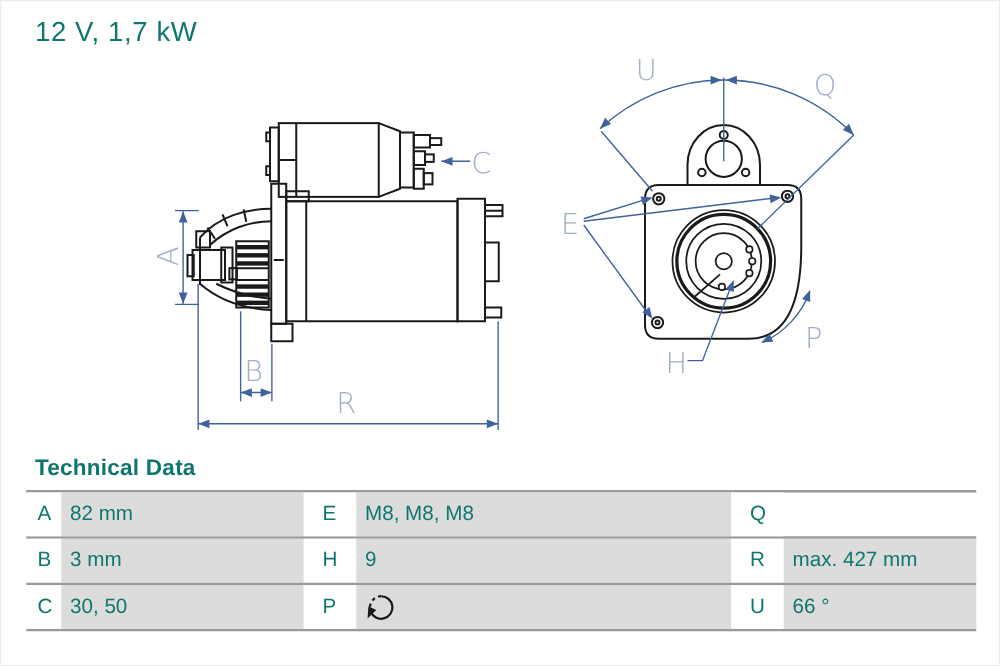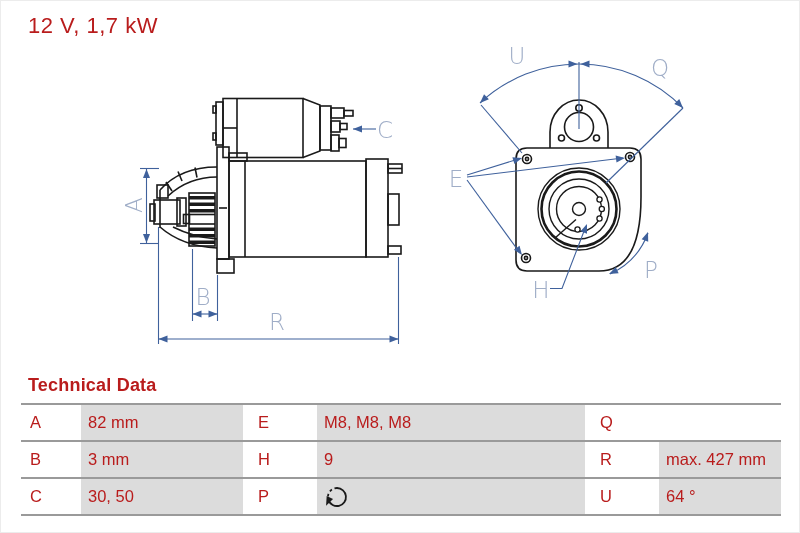--- a/index.html
+++ b/index.html
@@ -1,29 +1,29 @@
 <!DOCTYPE html>
 <html><head>
 <meta charset="utf-8">
 <style>
   html,body{margin:0;padding:0;background:#fff;}
   .page{position:relative;width:800px;height:533px;background:#fff;border:1px solid #ececec;
-        box-sizing:border-box;overflow:hidden;font-family:"Liberation Sans",sans-serif;color:#b91c1c;}
+        box-sizing:border-box;overflow:hidden;font-family:"Liberation Sans",sans-serif;color:#0f766e;}
   .title{position:absolute;left:27px;top:12px;font-size:22px;font-weight:400;letter-spacing:.5px;}
   .drawing{position:absolute;left:0;top:0;}
   svg text.dimlabel{font-family:"DejaVu Sans",sans-serif;font-size:23px;font-weight:300;
         fill:#9fadc7;}
   .tech{position:absolute;left:20px;top:362px;width:760px;}
-  .tech h2{margin:12px 0 7px 7px;font-size:18px;font-weight:700;letter-spacing:.2px;}
+  .tech h2{margin:1px 0 7px 7px;font-size:18px;font-weight:700;letter-spacing:.2px;}
   .ttable{border-bottom:2px solid #9a9a9a;}
   .trow{display:grid;grid-template-columns:28px 194px 6px 36px 300px 6px 36px 154px;
         height:35px;border-top:2px solid #9a9a9a;}
   .trow>div{display:flex;align-items:center;font-size:16.5px;}
   .k{background:#fff;padding-left:9px;}
-  .v{background:#dcdcdc;padding-left:7px;margin-left:32px;}
+  .v{background:#dcdcdc;padding-left:7px;}
   .gap{background:#fff;}
 </style>
 </head>
 <body>
 
 <div class="page">
 
   <div class="title">12 V, 1,7 kW</div>
 
   <svg class="drawing" width="800" height="360" viewBox="0 0 800 360">
@@ -252,18 +252,18 @@
         <div class="k">P</div>
         <div class="v">
           <svg width="26" height="26" viewBox="0 0 26 26">
             <path d="M13,4 A9,9 0 1 1 4.5,16.1" fill="none" stroke="#1a1a1a" stroke-width="1.8"></path>
             <path d="M13,4 A9,9 0 0 0 4.5,16.1" fill="none" stroke="#1a1a1a" stroke-width="1.8" stroke-dasharray="2.6,2.8"></path>
             <polygon points="5,0 -4,-3.5 -4,3.5" fill="#1a1a1a" transform="translate(4.2,17.2) rotate(115)"></polygon>
           </svg>
         </div>
         <div class="gap"></div>
         <div class="k">U</div>
-        <div class="v">64 °</div>
+        <div class="v">66 °</div>
       </div>
 
     </div>
   </div>
 </div>
 
 </body></html>

